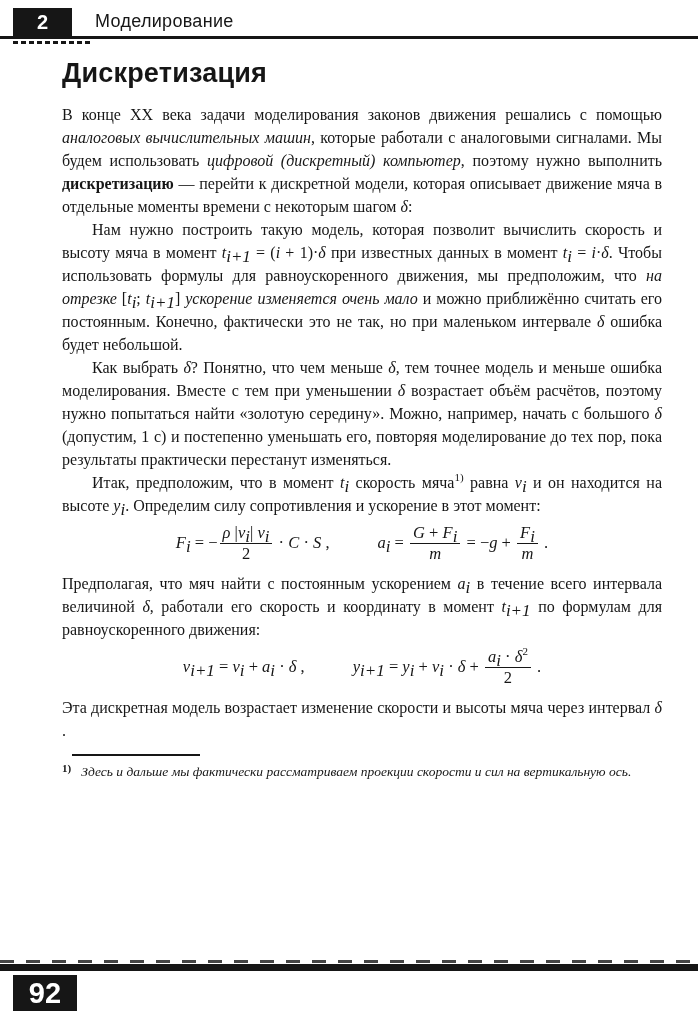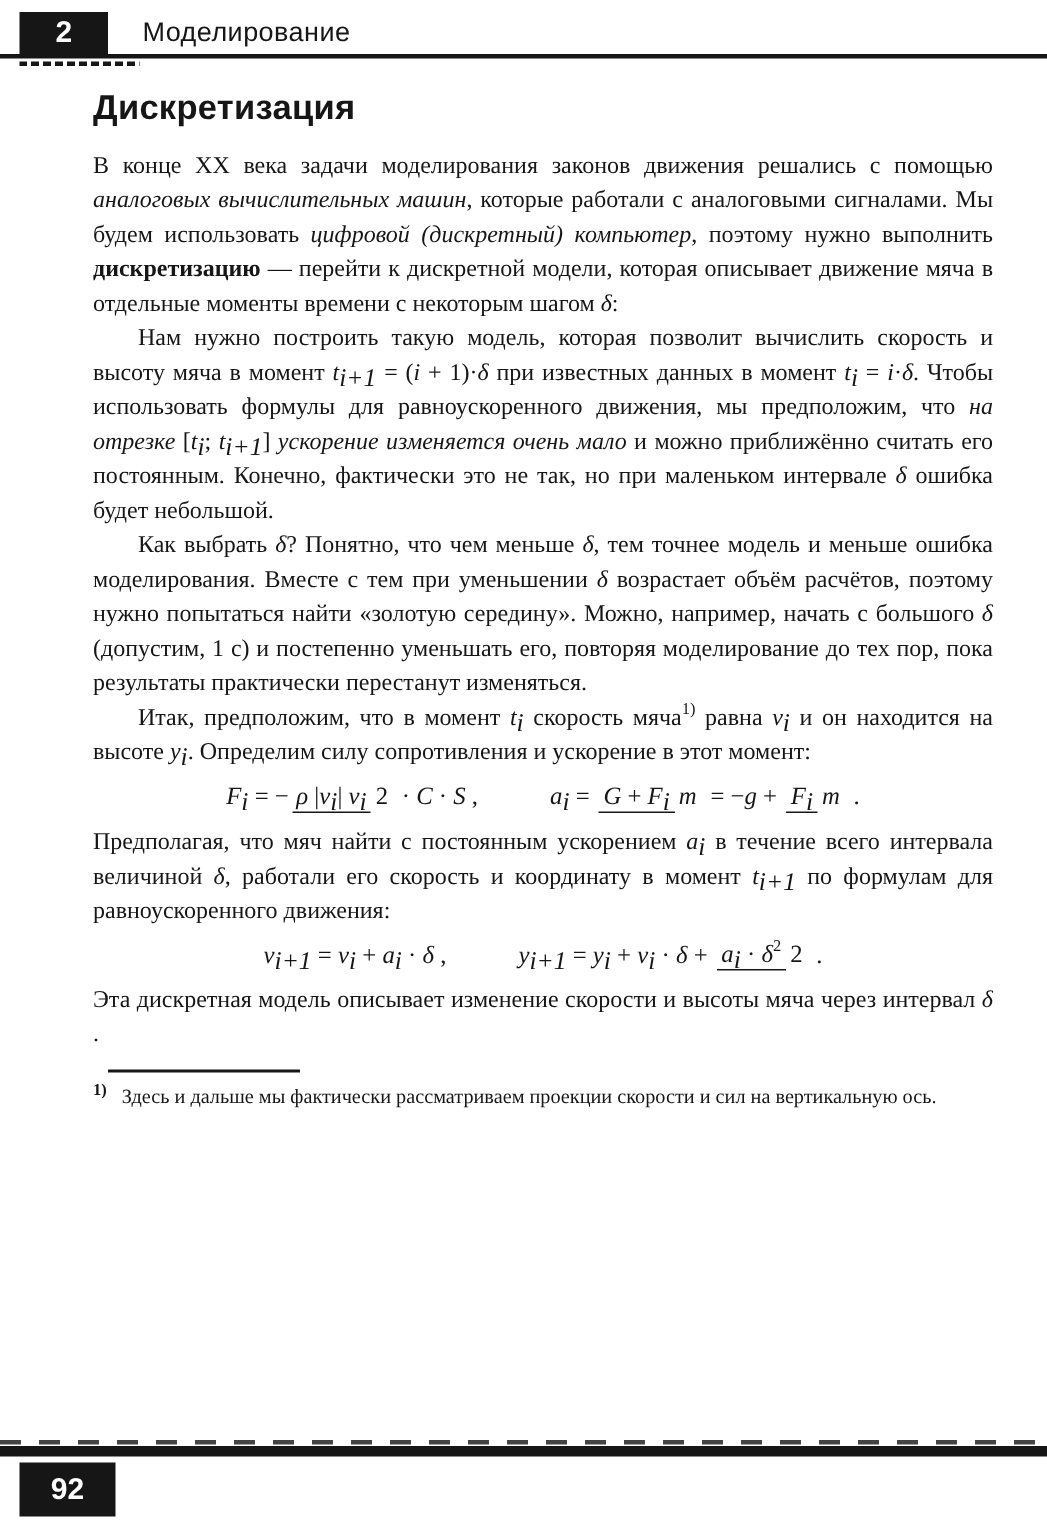--- a/index.html
+++ b/index.html
@@ -21,58 +21,58 @@
     font-family:"Liberation Sans", sans-serif;font-size:18px;letter-spacing:.3px;
   }
   .header-rule{position:absolute;left:0;top:36px;width:698px;height:3px;background:var(--ink);}
   .print-smudge{
     position:absolute;left:13px;top:41px;width:80px;height:3px;
     background:repeating-linear-gradient(90deg,var(--ink) 0 5px,transparent 5px 8px);
   }
   
   .content{position:absolute;left:62px;top:52px;width:600px;}
   .section-heading{
-    font-family:"Liberation Sans", sans-serif;font-weight:bold;font-size:23px;
+    font-family:"Liberation Sans", sans-serif;font-weight:bold;font-size:27px;
     margin:6px 0 14px 0;letter-spacing:.2px;
   }
   .para{margin:0;text-align:justify;font-size:16px;line-height:23px;hyphens:auto;}
   .para.ind{text-indent:30px;}
   .formula{text-align:center;font-size:16.5px;margin:7px 0;line-height:22px;}
   .formula span{white-space:pre-wrap;}
   .it{font-style:italic;}
   .b{font-weight:bold;}
   .sb{font-size:17px;vertical-align:-4px;line-height:0;}
   .sp{font-size:11px;vertical-align:7px;line-height:0;}
   .gap{display:inline-block;width:48px;}
   .frac{
-    display:inline-flex;flex-direction:row;vertical-align:middle;
+    display:inline-flex;flex-direction:column;vertical-align:middle;
     text-align:center;margin:0 2px;position:relative;top:-1px;
   }
   .frac .num,.frac .den{display:block;line-height:20px;padding:0 3px;}
   .frac .num{border-bottom:1.5px solid var(--ink);}
   
   .footnote{margin-top:12px;}
   .footnote-rule{width:128px;height:2px;background:var(--ink);margin:0 0 6px 10px;}
   .footnote-row{display:flex;align-items:flex-start;font-size:13.5px;line-height:19px;}
   .footnote-marker{
     font-weight:bold;font-size:11px;position:relative;top:-3px;
     margin-right:10px;white-space:nowrap;
   }
-  .footnote-text{text-align:justify;}
+  .footnote-text{text-align:justify;font-style:italic;}
   
   .footer-rule{position:absolute;left:0;top:964px;width:698px;height:7px;background:var(--ink);}
   .footer-speckle{
     position:absolute;left:0;top:960px;width:698px;height:3px;
     background:repeating-linear-gradient(90deg,var(--ink) 0 14px,transparent 14px 26px);
     opacity:.8;
   }
   .page-number-box{
     position:absolute;left:13px;top:975px;width:64px;height:36px;
     background:var(--ink);color:#fff;display:flex;align-items:center;justify-content:center;
-    font-family:"Liberation Sans", sans-serif;font-weight:bold;font-size:20px;
+    font-family:"Liberation Sans", sans-serif;font-weight:bold;font-size:29px;
   }
 </style>
 </head>
 <body>
 
 <div class="page">
 
   <div class="chapter-box">
     <span>2</span>
   </div>
@@ -84,21 +84,21 @@
     <h1 class="section-heading">Дискретизация</h1>
 
     <div>
         <p class="para"><span>В конце XX века задачи моделирования законов движения решались с помощью </span><span class="it">аналоговых вычислительных машин</span><span>, которые работали с аналоговыми сигналами. Мы будем использовать </span><span class="it">цифровой (дискретный) компьютер</span><span>, поэтому нужно выполнить </span><span class="b">дискретизацию</span><span> — перейти к дискретной модели, которая описывает движение мяча в отдельные моменты времени с некоторым шагом </span><span class="it">δ</span><span>:</span></p>
         <p class="para ind"><span>Нам нужно построить такую модель, которая позволит вычислить скорость и высоту мяча в момент </span><span class="it">t</span><span class="it sb">i+1</span><span> = (</span><span class="it">i</span><span> + 1)·</span><span class="it">δ</span><span> при известных данных в момент </span><span class="it">t</span><span class="it sb">i</span><span> = </span><span class="it">i</span><span>·</span><span class="it">δ</span><span>. Чтобы использовать формулы для равноускоренного движения, мы предположим, что </span><span class="it">на отрезке</span><span> [</span><span class="it">t</span><span class="it sb">i</span><span>; </span><span class="it">t</span><span class="it sb">i+1</span><span>] </span><span class="it">ускорение изменяется очень мало</span><span> и можно приближённо считать его постоянным. Конечно, фактически это не так, но при маленьком интервале </span><span class="it">δ</span><span> ошибка будет небольшой.</span></p>
         <p class="para ind"><span>Как выбрать </span><span class="it">δ</span><span>? Понятно, что чем меньше </span><span class="it">δ</span><span>, тем точнее модель и меньше ошибка моделирования. Вместе с тем при уменьшении </span><span class="it">δ</span><span> возрастает объём расчётов, поэтому нужно попытаться найти «золотую середину». Можно, например, начать с большого </span><span class="it">δ</span><span> (допустим, 1 с) и постепенно уменьшать его, повторяя моделирование до тех пор, пока результаты практически перестанут изменяться.</span></p>
         <p class="para ind"><span>Итак, предположим, что в момент </span><span class="it">t</span><span class="it sb">i</span><span> скорость мяча</span><span class="sp">1)</span><span> равна </span><span class="it">v</span><span class="it sb">i</span><span> и он находится на высоте </span><span class="it">y</span><span class="it sb">i</span><span>. Определим силу сопротивления и ускорение в этот момент:</span></p>
         <div class="formula"><span class="it">F</span><span class="it sb">i</span><span> = −</span><span class="frac"><span class="num"><span class="it">ρ</span><span> |</span><span class="it">v</span><span class="it sb">i</span><span>| </span><span class="it">v</span><span class="it sb">i</span></span><span class="den"><span>2</span></span></span><span> · </span><span class="it">C</span><span> · </span><span class="it">S</span><span> ,</span><span class="gap"></span><span class="it">a</span><span class="it sb">i</span><span> = </span><span class="frac"><span class="num"><span class="it">G</span><span> + </span><span class="it">F</span><span class="it sb">i</span></span><span class="den"><span class="it">m</span></span></span><span> = −</span><span class="it">g</span><span> + </span><span class="frac"><span class="num"><span class="it">F</span><span class="it sb">i</span></span><span class="den"><span class="it">m</span></span></span><span> .</span></div>
         <p class="para"><span>Предполагая, что мяч найти с постоянным ускорением </span><span class="it">a</span><span class="it sb">i</span><span> в течение всего интервала величиной </span><span class="it">δ</span><span>, работали его скорость и координату в момент </span><span class="it">t</span><span class="it sb">i+1</span><span> по формулам для равноускоренного движения:</span></p>
         <div class="formula"><span class="it">v</span><span class="it sb">i+1</span><span> = </span><span class="it">v</span><span class="it sb">i</span><span> + </span><span class="it">a</span><span class="it sb">i</span><span> · </span><span class="it">δ</span><span> ,</span><span class="gap"></span><span class="it">y</span><span class="it sb">i+1</span><span> = </span><span class="it">y</span><span class="it sb">i</span><span> + </span><span class="it">v</span><span class="it sb">i</span><span> · </span><span class="it">δ</span><span> + </span><span class="frac"><span class="num"><span class="it">a</span><span class="it sb">i</span><span> · </span><span class="it">δ</span><span class="sp">2</span></span><span class="den"><span>2</span></span></span><span> .</span></div>
-        <p class="para"><span>Эта дискретная модель описывает изменение скорости и высоты мяча через интервал </span><span class="it">δ</span><span> .</span></p>
+        <p class="para"><span>Эта дискретная модель возрастает изменение скорости и высоты мяча через интервал </span><span class="it">δ</span><span> .</span></p>
       </div>
 
     <div class="footnote">
       <div class="footnote-rule"></div>
       <div class="footnote-row">
         <span class="footnote-marker">1)</span>
         <span class="footnote-text">Здесь и дальше мы фактически рассматриваем проекции скорости и сил на вертикальную ось.</span>
       </div>
     </div>
   </div>

